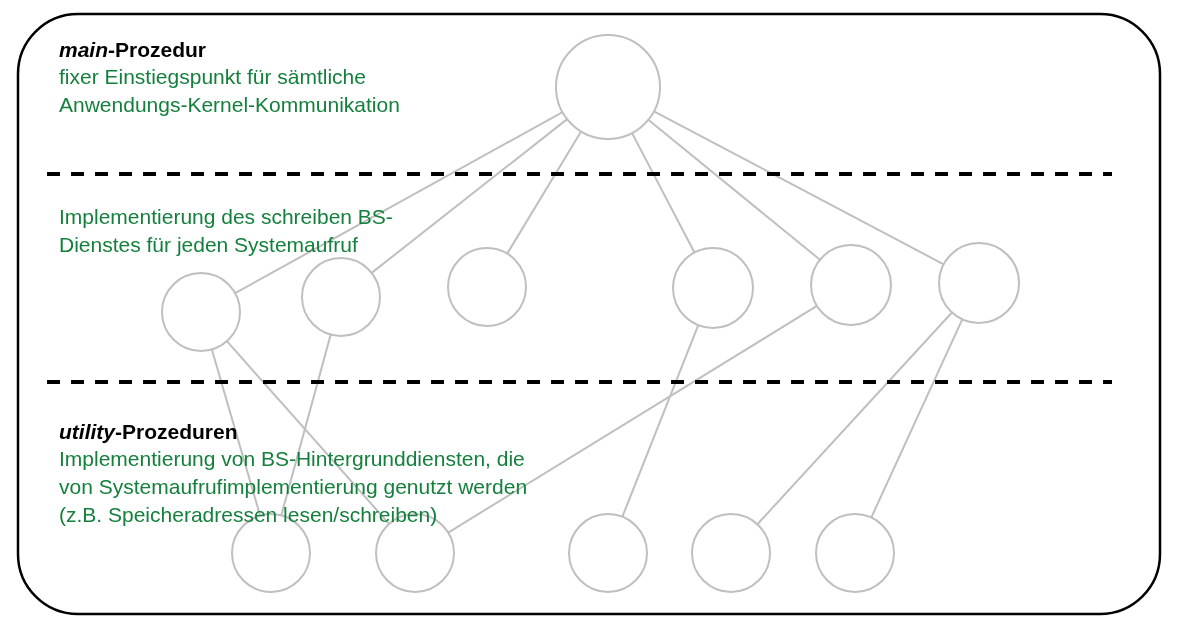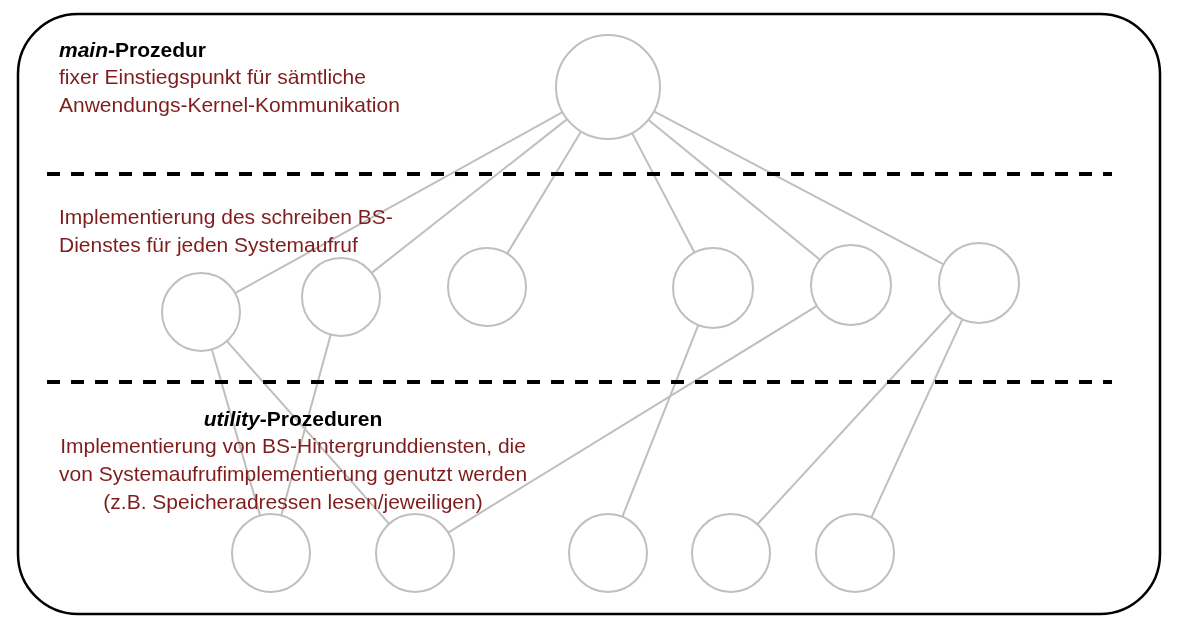--- a/index.html
+++ b/index.html
@@ -37,26 +37,26 @@
     white-space: nowrap;
   }
   .block-title .term {
     font-style: italic;
     font-weight: bold;
   }
   .block-body {
     font-size: 21px;
     font-weight: normal;
     line-height: 28px;
-    color: #7f1d1d;
+    color: #15803d;
     white-space: pre-line;
   }
   #block-main   { left: 59px; top: 36px; }
   #block-handler{ left: 59px; top: 203px; }
-  #block-utility{ left: 59px; top: 405px; text-align: center; }
+  #block-utility{ left: 59px; top: 418px; }
 </style>
 </head>
 <body>
 
 <div id="canvas">
 
   <svg id="graph-svg" viewBox="0 0 1178 628">
     <g id="frame-group">
         <rect x="18" y="14" width="1142" height="600" rx="60" ry="60" fill="none" stroke="#000000" stroke-width="2.5"></rect>
       </g>
@@ -107,16 +107,16 @@
     <div class="block-body">Implementierung des schreiben BS-
 Dienstes für jeden Systemaufruf</div>
   </div>
 
   <div class="text-block" id="block-utility">
     <div class="block-title">
       <span class="term">utility</span><span>-Prozeduren</span>
     </div>
     <div class="block-body">Implementierung von BS-Hintergrunddiensten, die
 von Systemaufrufimplementierung genutzt werden
-(z.B. Speicheradressen lesen/jeweiligen)</div>
+(z.B. Speicheradressen lesen/schreiben)</div>
   </div>
 
 </div>
 
 </body></html>

